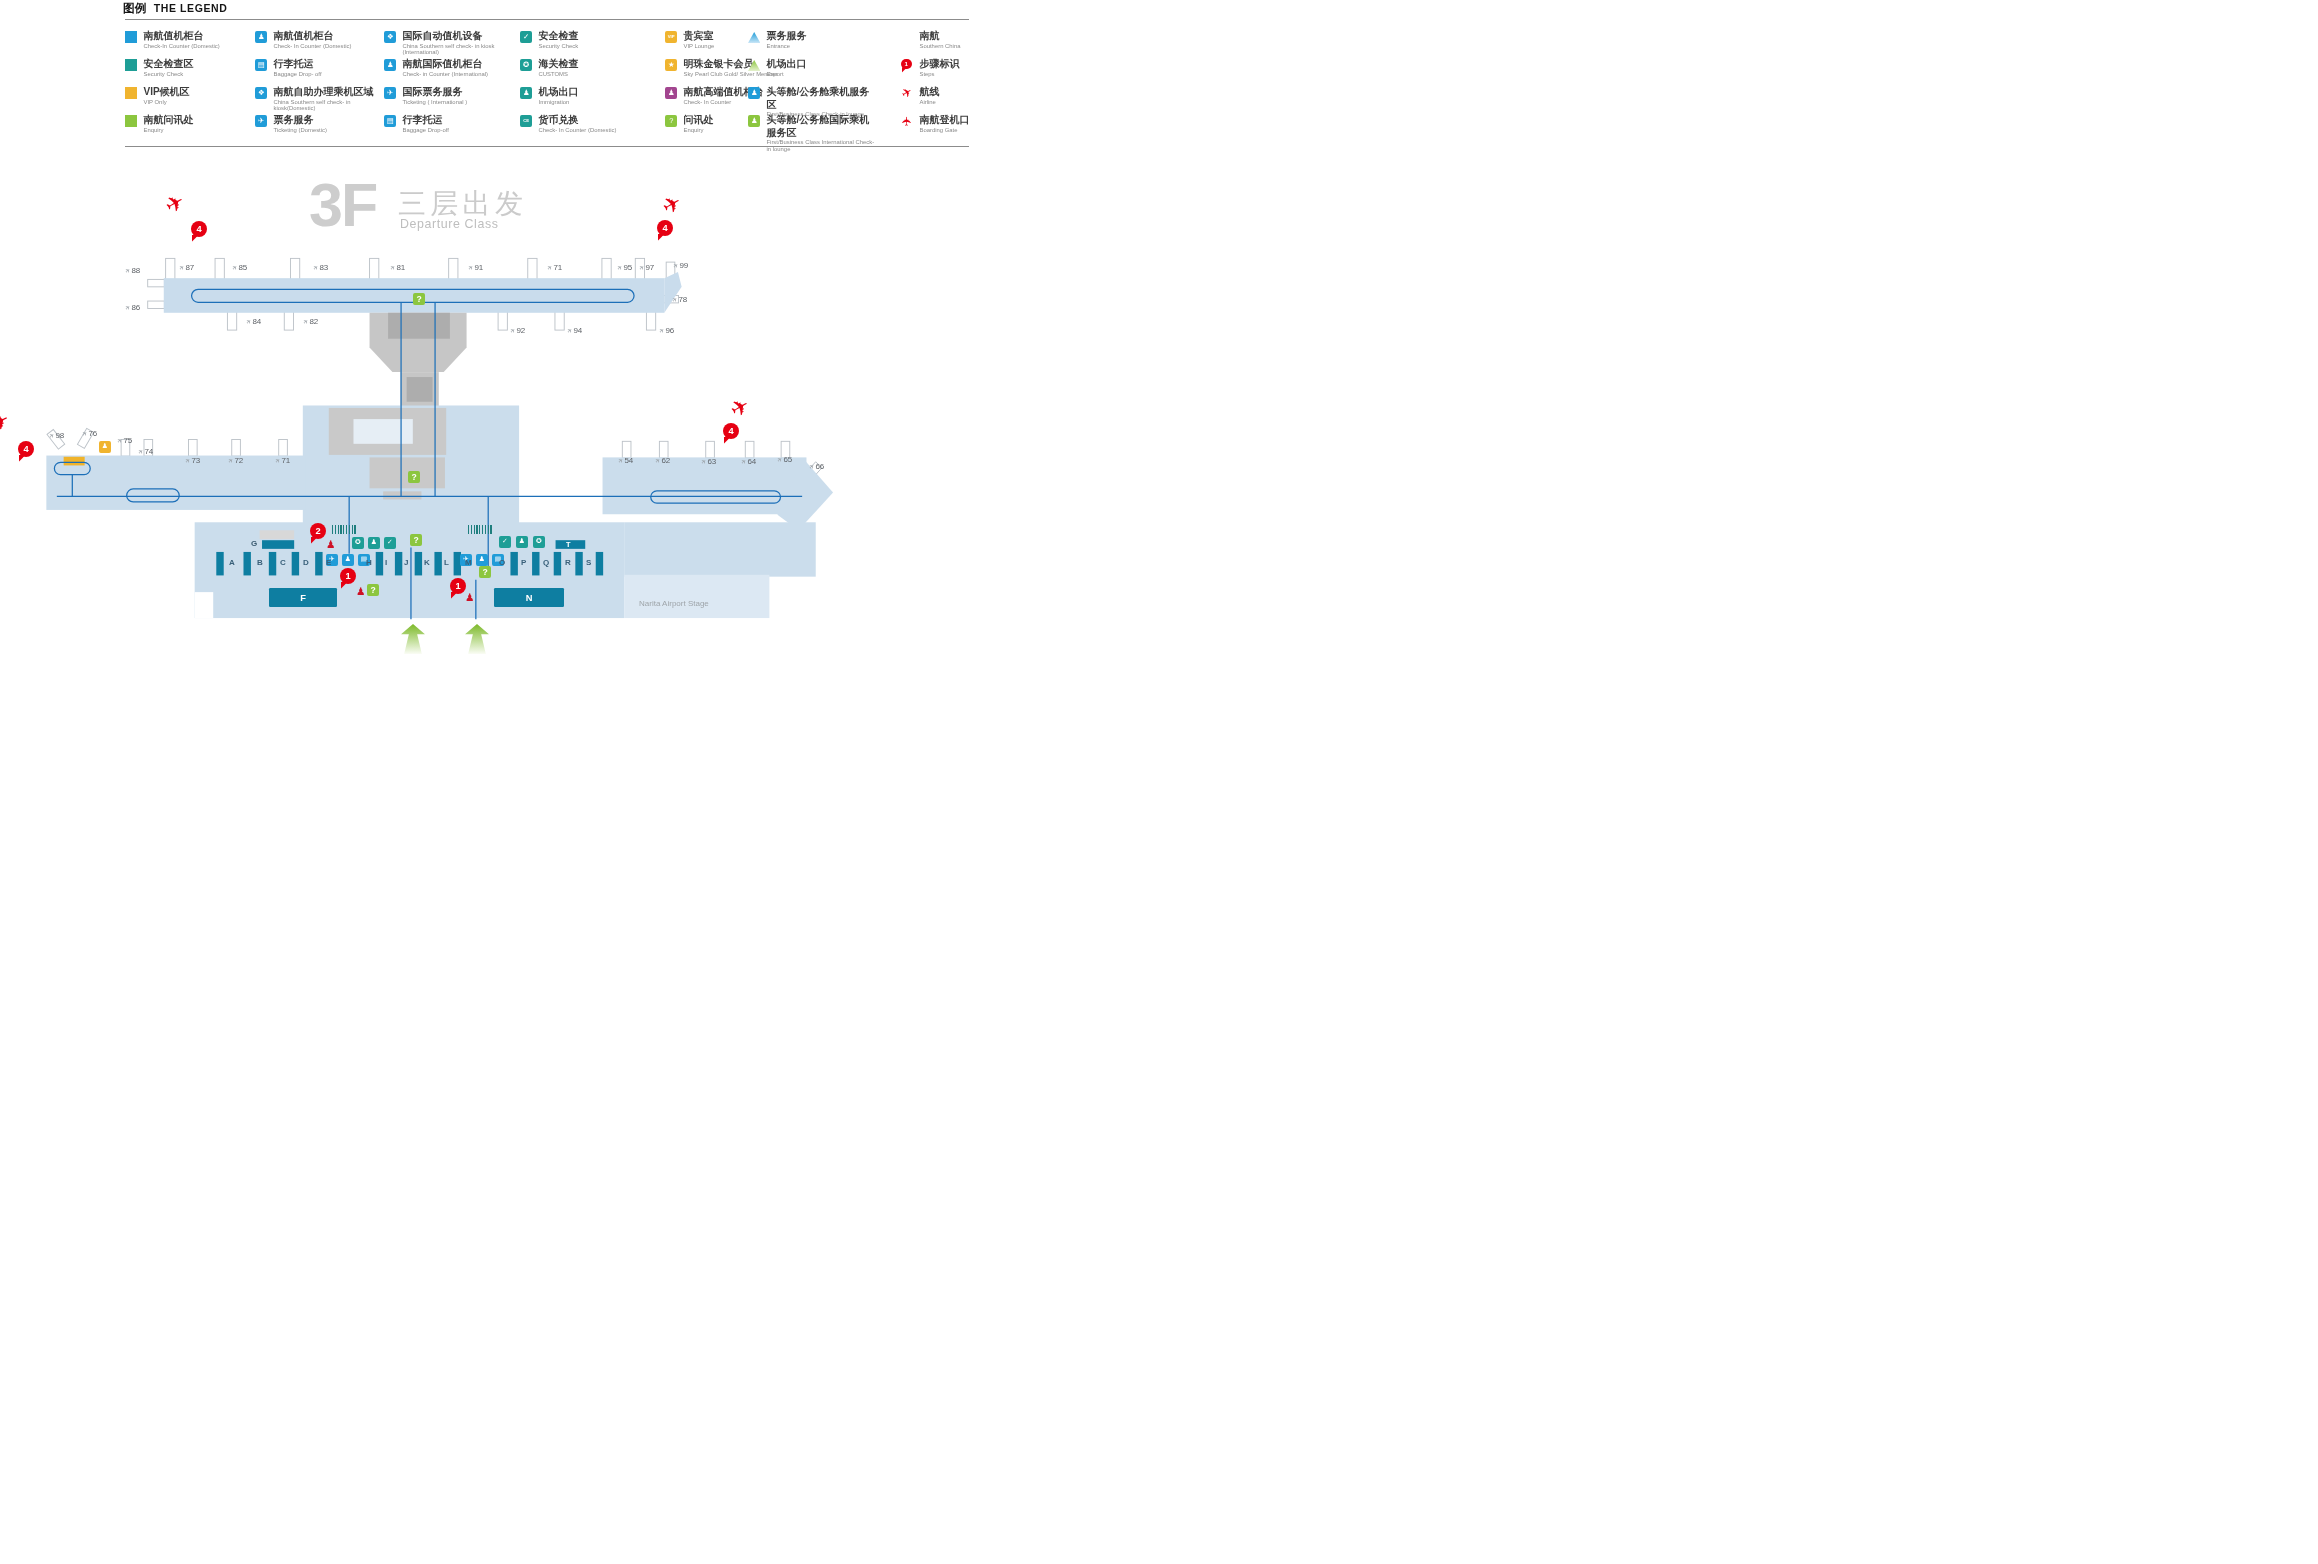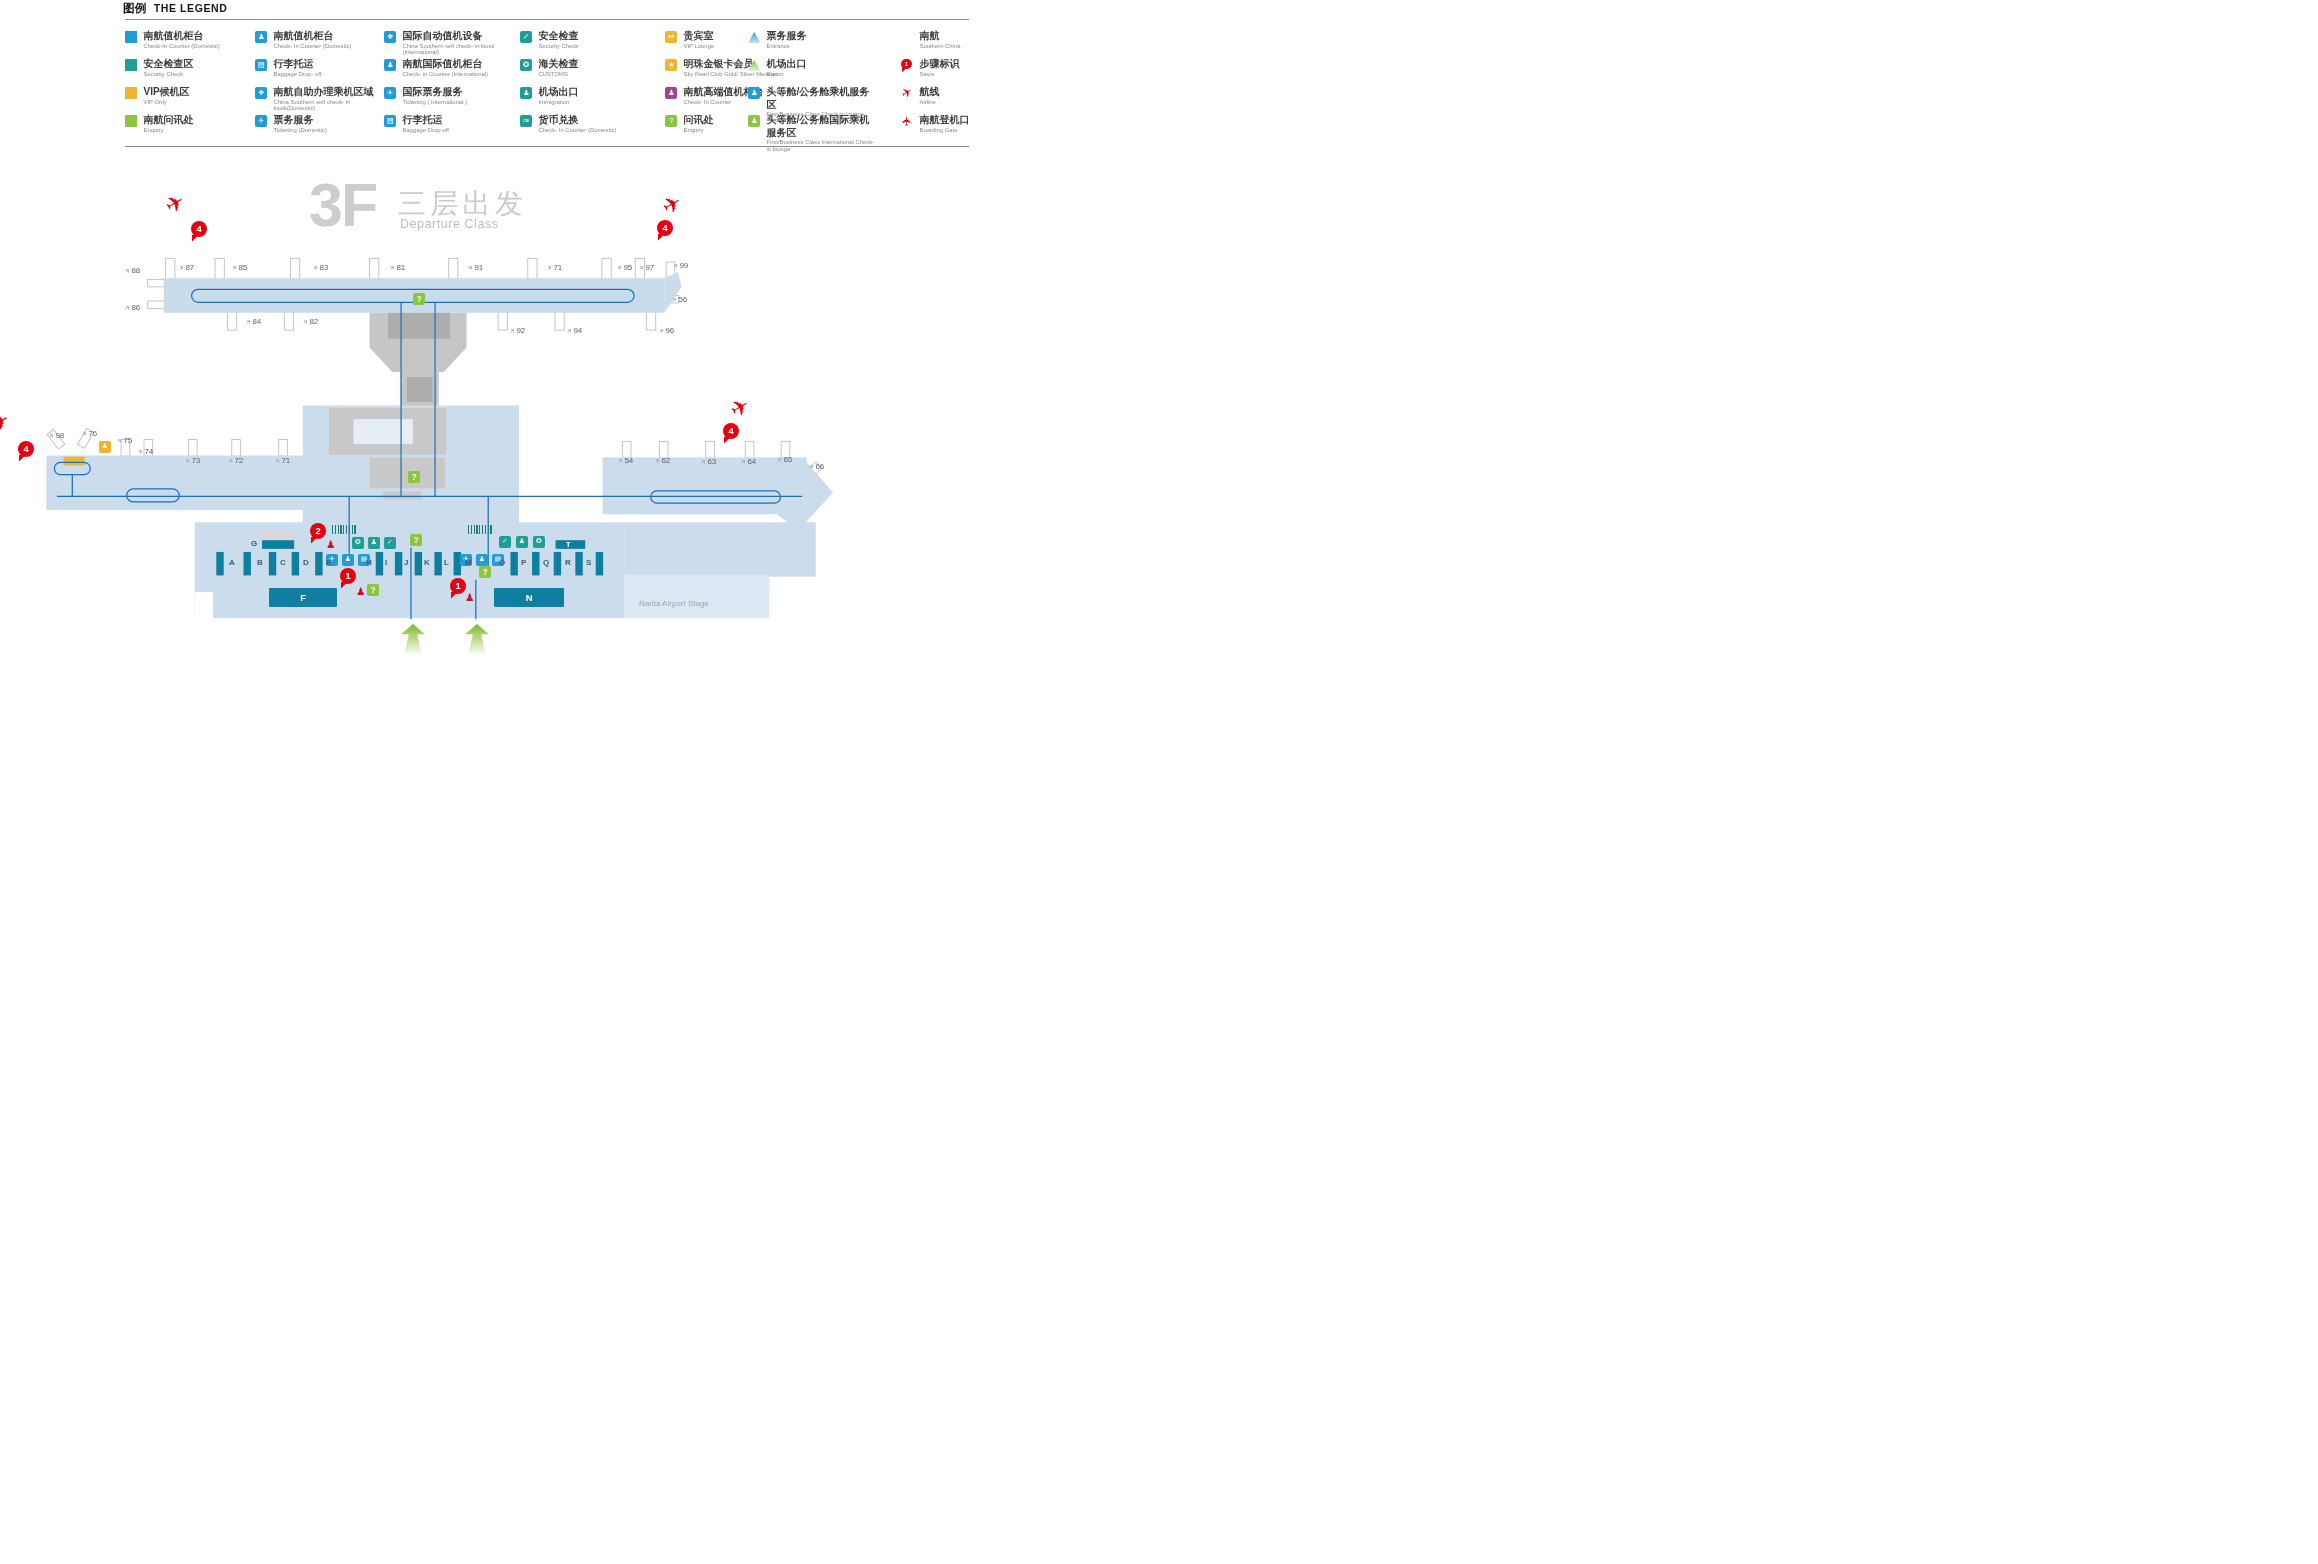--- a/index.html
+++ b/index.html
@@ -342,21 +342,21 @@
       <div class="gate" style="left: 547px; top: 263px;"><span class="gp">✈</span><span>71</span></div>
       <div class="gate" style="left: 617px; top: 263px;"><span class="gp">✈</span><span>95</span></div>
       <div class="gate" style="left: 639px; top: 263px;"><span class="gp">✈</span><span>97</span></div>
       <div class="gate" style="left: 673px; top: 261px;"><span class="gp">✈</span><span>99</span></div>
       <div class="gate" style="left: 125px; top: 303px;"><span class="gp">✈</span><span>86</span></div>
       <div class="gate" style="left: 246px; top: 317px;"><span class="gp">✈</span><span>84</span></div>
       <div class="gate" style="left: 303px; top: 317px;"><span class="gp">✈</span><span>82</span></div>
       <div class="gate" style="left: 510px; top: 326px;"><span class="gp">✈</span><span>92</span></div>
       <div class="gate" style="left: 567px; top: 326px;"><span class="gp">✈</span><span>94</span></div>
       <div class="gate" style="left: 659px; top: 326px;"><span class="gp">✈</span><span>96</span></div>
-      <div class="gate" style="left: 672px; top: 295px;"><span class="gp">✈</span><span>56</span></div>
+      <div class="gate" style="left: 672px; top: 295px;"><span class="gp">✈</span><span>78</span></div>
       <div class="gate" style="left: 49px; top: 431px;"><span class="gp">✈</span><span>98</span></div>
       <div class="gate" style="left: 82px; top: 429px;"><span class="gp">✈</span><span>76</span></div>
       <div class="gate" style="left: 117px; top: 436px;"><span class="gp">✈</span><span>75</span></div>
       <div class="gate" style="left: 138px; top: 447px;"><span class="gp">✈</span><span>74</span></div>
       <div class="gate" style="left: 185px; top: 456px;"><span class="gp">✈</span><span>73</span></div>
       <div class="gate" style="left: 228px; top: 456px;"><span class="gp">✈</span><span>72</span></div>
       <div class="gate" style="left: 275px; top: 456px;"><span class="gp">✈</span><span>71</span></div>
       <div class="gate" style="left: 618px; top: 456px;"><span class="gp">✈</span><span>54</span></div>
       <div class="gate" style="left: 655px; top: 456px;"><span class="gp">✈</span><span>62</span></div>
       <div class="gate" style="left: 701px; top: 457px;"><span class="gp">✈</span><span>63</span></div>

